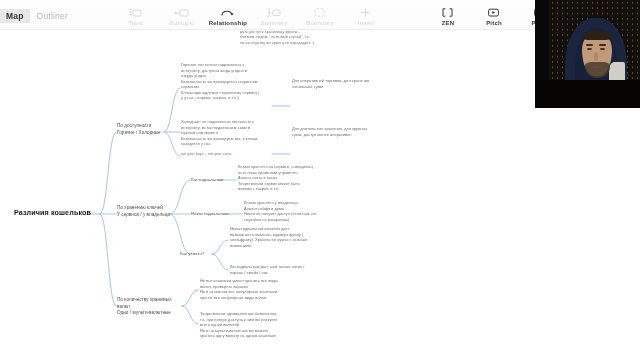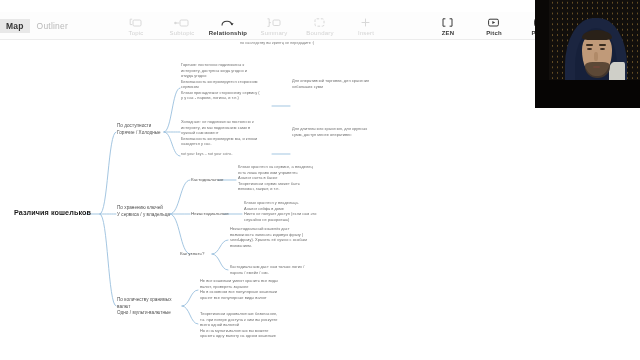--- a/index.html
+++ b/index.html
@@ -6,21 +6,21 @@
   html, body {
     width: 640px; height: 360px;
     overflow: hidden;
     background: #ffffff;
     font-family: "Liberation Sans", sans-serif;
   }
   #app { position: relative; width: 640px; height: 360px; background: #ffffff; }
 
   
   #toolbar {
-    position: absolute; left: 0; top: 12px; width: 640px; height: 28px;
+    position: absolute; left: 0; top: 2px; width: 640px; height: 28px;
     background: #fdfdfd; border-bottom: 1px solid #ececec;
     display: flex; align-items: center; z-index: 40; text-align: center;
   }
   .tabs { display: flex; align-items: center; padding-left: 0px; }
   .tab {
     font-size: 8.5px; color: #b9b9b9; padding: 16px 7px; line-height: 28px;
     letter-spacing: .2px; white-space: nowrap;
   }
   .tab.active { color: #333; font-weight: bold; background: #e8e8e8; padding: 2px 6px; line-height: normal; }
 

